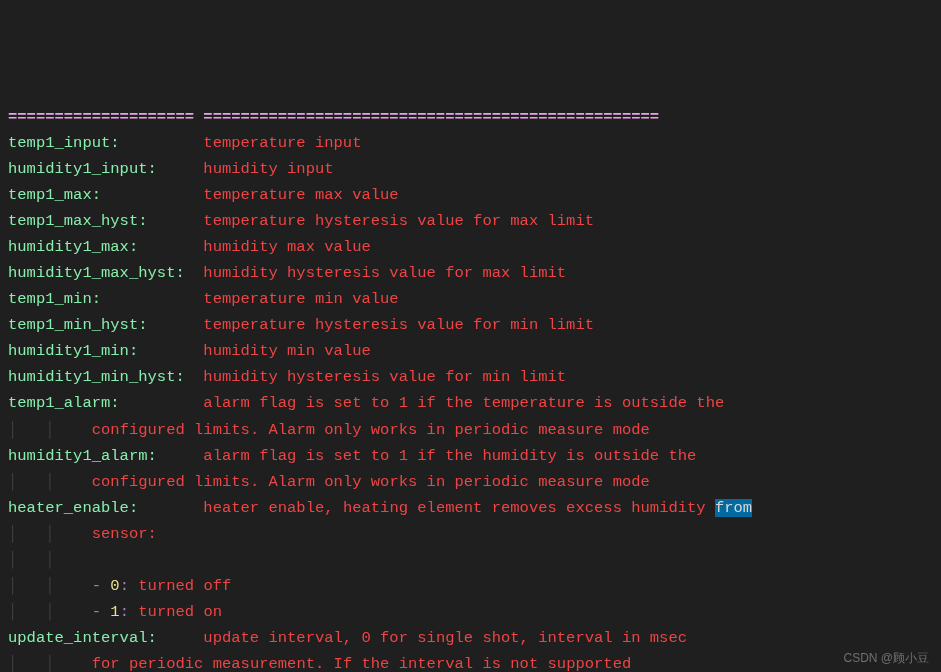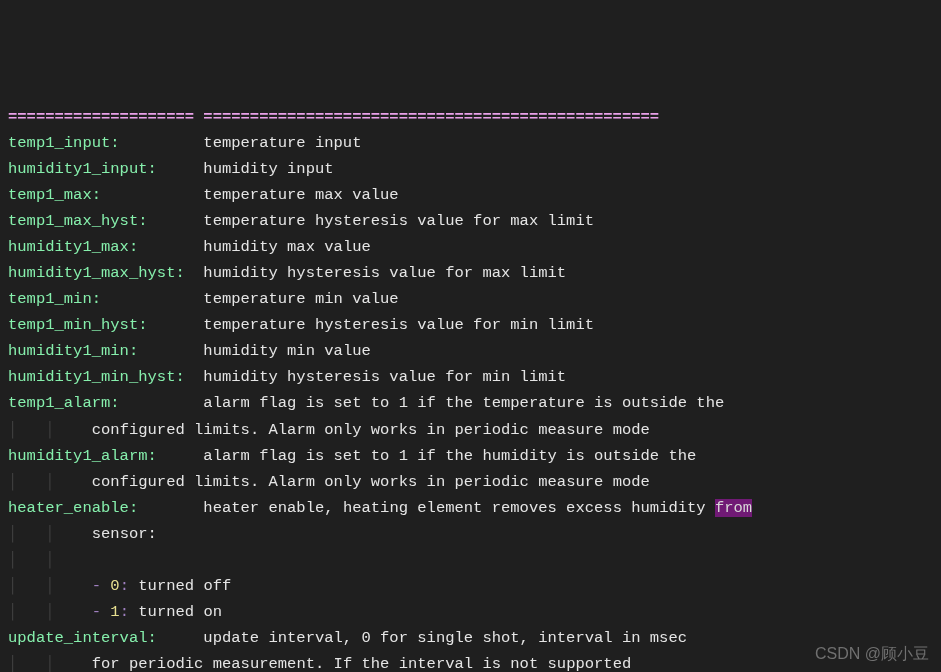--- a/index.html
+++ b/index.html
@@ -11,32 +11,32 @@
     line-height: 1.68;
     white-space: pre;
     padding: 0;
     width: 941px;
     height: 672px;
     overflow: hidden;
     position: relative;
   }
   .sep { color: #e8a0e8; font-weight: bold; }
   .key { color: #86efac; }
-  .desc { color: #e5e5e5; }
+  .desc { color: #ef4444; }
   .dash-bullet { color: #a080c0; }
   .num { color: #e8e090; }
   .indent-guide { color: #404040; }
-  .hl { background: #701a75; }
+  .hl { background: #0369a1; }
   .line { display: block; padding-left: 8px; }
   .watermark {
     position: absolute;
     right: 12px;
     bottom: 4px;
     color: #707070;
-    font-size: 16px;
+    font-size: 12px;
     font-family: Arial, sans-serif;
     white-space: nowrap;
   }
 </style>
 </head>
 <body>
 
 
 
 <div id="root"><span class="line"><span class="sep">==================== =================================================</span></span><span class="line"><span class="key">temp1_input:</span>         <span class="desc">temperature input</span></span><span class="line"><span class="key">humidity1_input:</span>     <span class="desc">humidity input</span></span><span class="line"><span class="key">temp1_max:</span>           <span class="desc">temperature max value</span></span><span class="line"><span class="key">temp1_max_hyst:</span>      <span class="desc">temperature hysteresis value for max limit</span></span><span class="line"><span class="key">humidity1_max:</span>       <span class="desc">humidity max value</span></span><span class="line"><span class="key">humidity1_max_hyst:</span>  <span class="desc">humidity hysteresis value for max limit</span></span><span class="line"><span class="key">temp1_min:</span>           <span class="desc">temperature min value</span></span><span class="line"><span class="key">temp1_min_hyst:</span>      <span class="desc">temperature hysteresis value for min limit</span></span><span class="line"><span class="key">humidity1_min:</span>       <span class="desc">humidity min value</span></span><span class="line"><span class="key">humidity1_min_hyst:</span>  <span class="desc">humidity hysteresis value for min limit</span></span><span class="line"><span class="key">temp1_alarm:</span>         <span class="desc">alarm flag is set to 1 if the temperature is outside the</span></span><span class="line"><span class="indent-guide">│</span>   <span class="indent-guide">│</span>    <span class="desc">configured limits. Alarm only works in periodic measure mode</span></span><span class="line"><span class="key">humidity1_alarm:</span>     <span class="desc">alarm flag is set to 1 if the humidity is outside the</span></span><span class="line"><span class="indent-guide">│</span>   <span class="indent-guide">│</span>    <span class="desc">configured limits. Alarm only works in periodic measure mode</span></span><span class="line"><span class="key">heater_enable:</span>       <span class="desc">heater enable, heating element removes excess humidity </span><span class="hl">from</span></span><span class="line"><span class="indent-guide">│</span>   <span class="indent-guide">│</span>    <span class="desc">sensor:</span></span><span class="line"><span class="indent-guide">│</span>   <span class="indent-guide">│</span>    </span><span class="line"><span class="indent-guide">│</span>   <span class="indent-guide">│</span>    <span class="dash-bullet">- </span><span class="num">0</span><span class="dash-bullet">:</span> <span class="desc">turned off</span></span><span class="line"><span class="indent-guide">│</span>   <span class="indent-guide">│</span>    <span class="dash-bullet">- </span><span class="num">1</span><span class="dash-bullet">:</span> <span class="desc">turned on</span></span><span class="line"><span class="key">update_interval:</span>     <span class="desc">update interval, 0 for single shot, interval in msec</span></span><span class="line"><span class="indent-guide">│</span>   <span class="indent-guide">│</span>    <span class="desc">for periodic measurement. If the interval is not supported</span></span></div>

